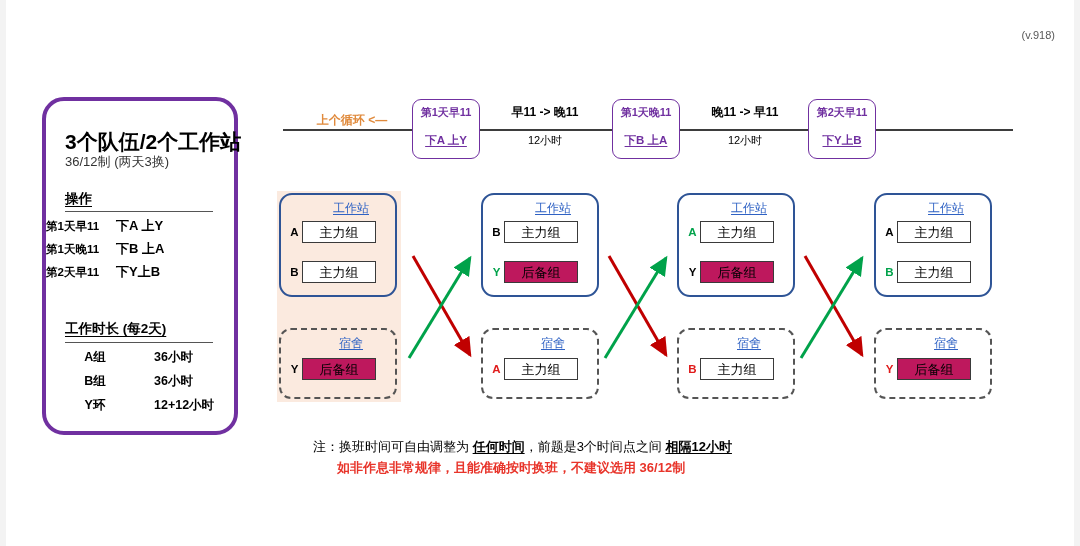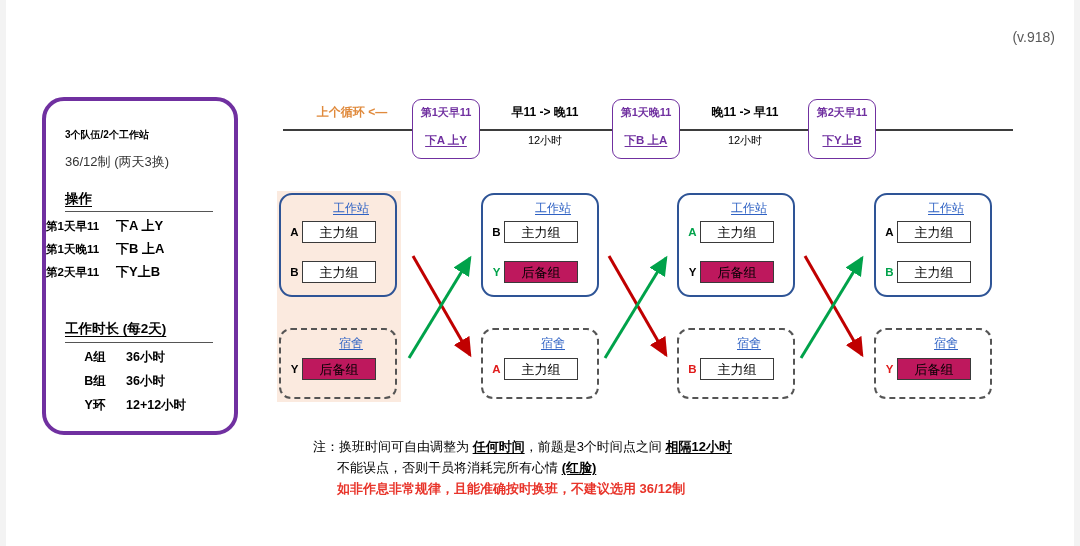--- a/index.html
+++ b/index.html
@@ -19,35 +19,35 @@
   .edge-right{right:0;}
 
   
   .title{
     position:absolute;left:34px;top:20px;
     font-size:19px;font-weight:bold;letter-spacing:.2px;
     white-space:nowrap;
   }
   .version{
     position:absolute;right:25px;top:29px;
-    font-size:14px;color:#595959;
+    font-size:11px;color:#595959;
   }
 
   
   .info-panel{
     position:absolute;left:42px;top:97px;
     width:196px;height:338px;
     border:4px solid #7030a0;
     border-radius:22px;
     background:#fff;
     box-sizing:border-box;
   }
   .info-title{
     position:absolute;left:19px;top:27px;
-    font-size:10px;font-weight:bold;white-space:nowrap;
+    font-size:21px;font-weight:bold;white-space:nowrap;
   }
   .info-sub{
     position:absolute;left:19px;top:52px;
     font-size:13px;color:#333;white-space:nowrap;
   }
   .sec-head{
     position:absolute;left:19px;
     font-size:13.5px;font-weight:bold;
     text-decoration:underline;
     text-underline-offset:3px;
@@ -58,21 +58,21 @@
   }
   .row{
     position:absolute;font-size:11.5px;font-weight:bold;white-space:nowrap;
   }
   .row .c1{display:inline-block;width:70px;}
   .row .c2{display:inline-block;font-size:13px;}
   .row2{
     position:absolute;font-size:12.5px;font-weight:bold;white-space:nowrap;
   }
   .row2 .c1{display:inline-block;width:62px;text-align:center;padding-left:18px;}
-  .row2 .c2{display:inline-block;}
+  .row2 .c2{display:inline-block;margin-left:28px;}
 
   
   .tl-line{
     position:absolute;left:283px;top:129px;width:730px;height:1.5px;background:#3d3d3d;
   }
   .tl-box{
     position:absolute;top:99px;width:68px;height:60px;
     border:1.6px solid #7030a0;border-radius:9px;background:#fff;
     box-sizing:border-box;
   }
@@ -83,21 +83,21 @@
   .tl-bot{
     position:absolute;top:33px;left:0;right:0;text-align:center;
     font-size:11.5px;font-weight:bold;color:#7030a0;white-space:nowrap;
     text-decoration:underline;text-underline-offset:2px;
   }
   .seg{
     position:absolute;text-align:center;white-space:nowrap;
   }
   .seg .up{font-size:12px;font-weight:bold;}
   .seg .dn{font-size:11px;font-weight:normal;margin-top:12px;}
-  .orange{color:#e08a3c;}
+  .orange{color:#e08a3c;margin-top:8px;}
 
   
   .peach{
     position:absolute;left:277px;top:191px;width:124px;height:211px;
     background:#fbeadf;
   }
   .ws{
     position:absolute;width:118px;height:104px;
     border:2.6px solid #2e5496;border-radius:13px;
     box-sizing:border-box;background:transparent;
@@ -304,17 +304,16 @@
   <div class="dorm" style="left:874px;top:328px;">
     <div class="boxhead">宿舍</div>
     <div class="slot" style="left:6px;top:28px;">
       <span class="lbl red">Y</span>
       <span class="chip res">后备组</span>
     </div>
   </div>
 
   <div class="notes">
     <div class="nline"><span>注：换班时间可自由调整为 </span><b>任何时间</b><span>，前题是3个时间点之间 </span><b>相隔12小时</b></div>
-    <div class="nline indent"><span>不能误点，否则干员将消耗完所有心情 </span><b>(红脸)</b></div>
     <div class="nline indent red">如非作息非常规律，且能准确按时换班，不建议选用 36/12制</div>
   </div>
 
 </div>
 
 </body></html>

